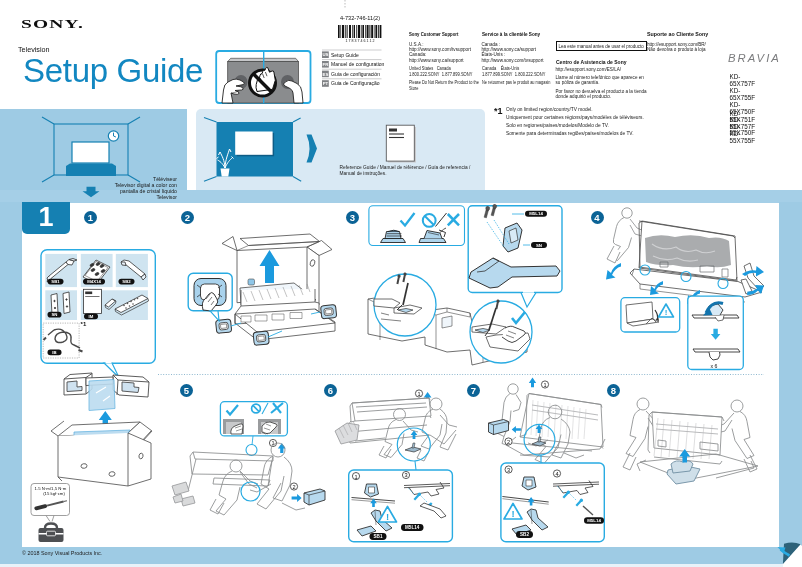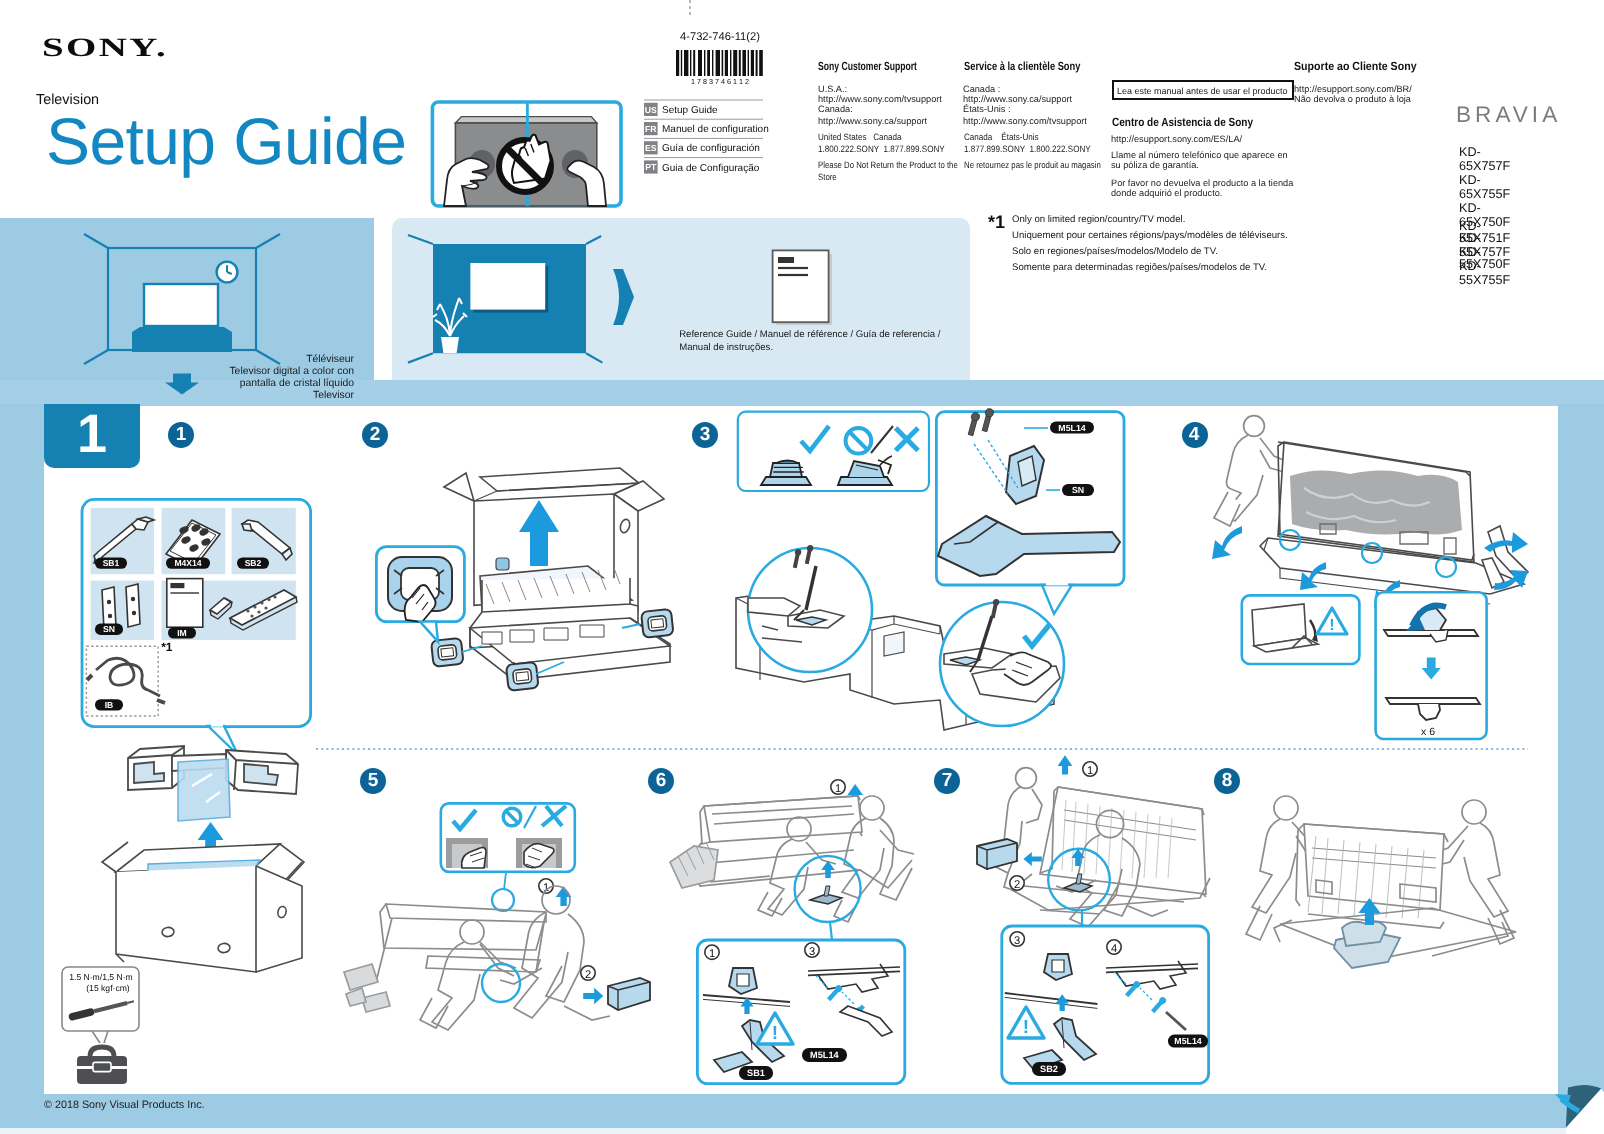--- a/index.html
+++ b/index.html
@@ -115,21 +115,21 @@
     <div class="tt" style="margin-top:7px;font-size:5.9px;transform:scale(0.85,1);">Centro de Asistencia de Sony</div>
     <div class="tiny" style="margin-top:2.5px;">http://esupport.sony.com/ES/LA/</div>
     <div class="tiny" style="margin-top:2.5px;">Llame al número telefónico que aparece en<br>su póliza de garantía.</div>
     <div class="tiny" style="margin-top:3px;">Por favor no devuelva el producto a la tienda<br>donde adquirió el producto.</div>
   </div>
   <div class="abs" style="left:647px;top:31px;">
     <div class="tt" style="transform:scale(0.9,1);">Suporte ao Cliente Sony</div>
     <div class="tiny" style="margin-top:4.5px;">http://esupport.sony.com/BR/<br>Não devolva o produto à loja</div>
   </div>
 
-  <div class="abs" style="left:728px;top:51.5px;font-size:11.3px;color:#7b7c7e;letter-spacing:2px;">BRAVIA</div>
+  <div class="abs" style="left:728px;top:51.5px;font-size:11.3px;color:#7b7c7e;letter-spacing:2px;font-style:italic;">BRAVIA</div>
   <div class="abs" style="left:729.5px;top:73px;font-size:6.3px;line-height:7.1px;color:#111;">KD-65X757F<br>KD-65X755F<br>KD-65X750F<br>KD-55X757F<br>KD-55X755F</div>
   <div class="abs" style="left:729.5px;top:110.5px;font-size:6.3px;line-height:6.6px;color:#111;">KD-55X751F<br>KD-55X750F</div>
 
   <div class="abs" style="left:0;top:108.5px;width:187px;height:83.5px;background:#9ecbe4;"></div>
   <div class="abs" style="left:0;top:190px;width:802px;height:12.5px;background:#a5cfe7;"></div>
   <div class="abs" style="left:196px;top:109px;width:289px;height:81px;background:#d9e9f4;border-radius:5px 5px 0 0;"></div>
 
   <div class="abs" style="left:0;top:202px;width:22px;height:362px;background:#9ecbe4;"></div>
   <div class="abs" style="left:779px;top:202px;width:23px;height:362px;background:#9ecbe4;"></div>
 

